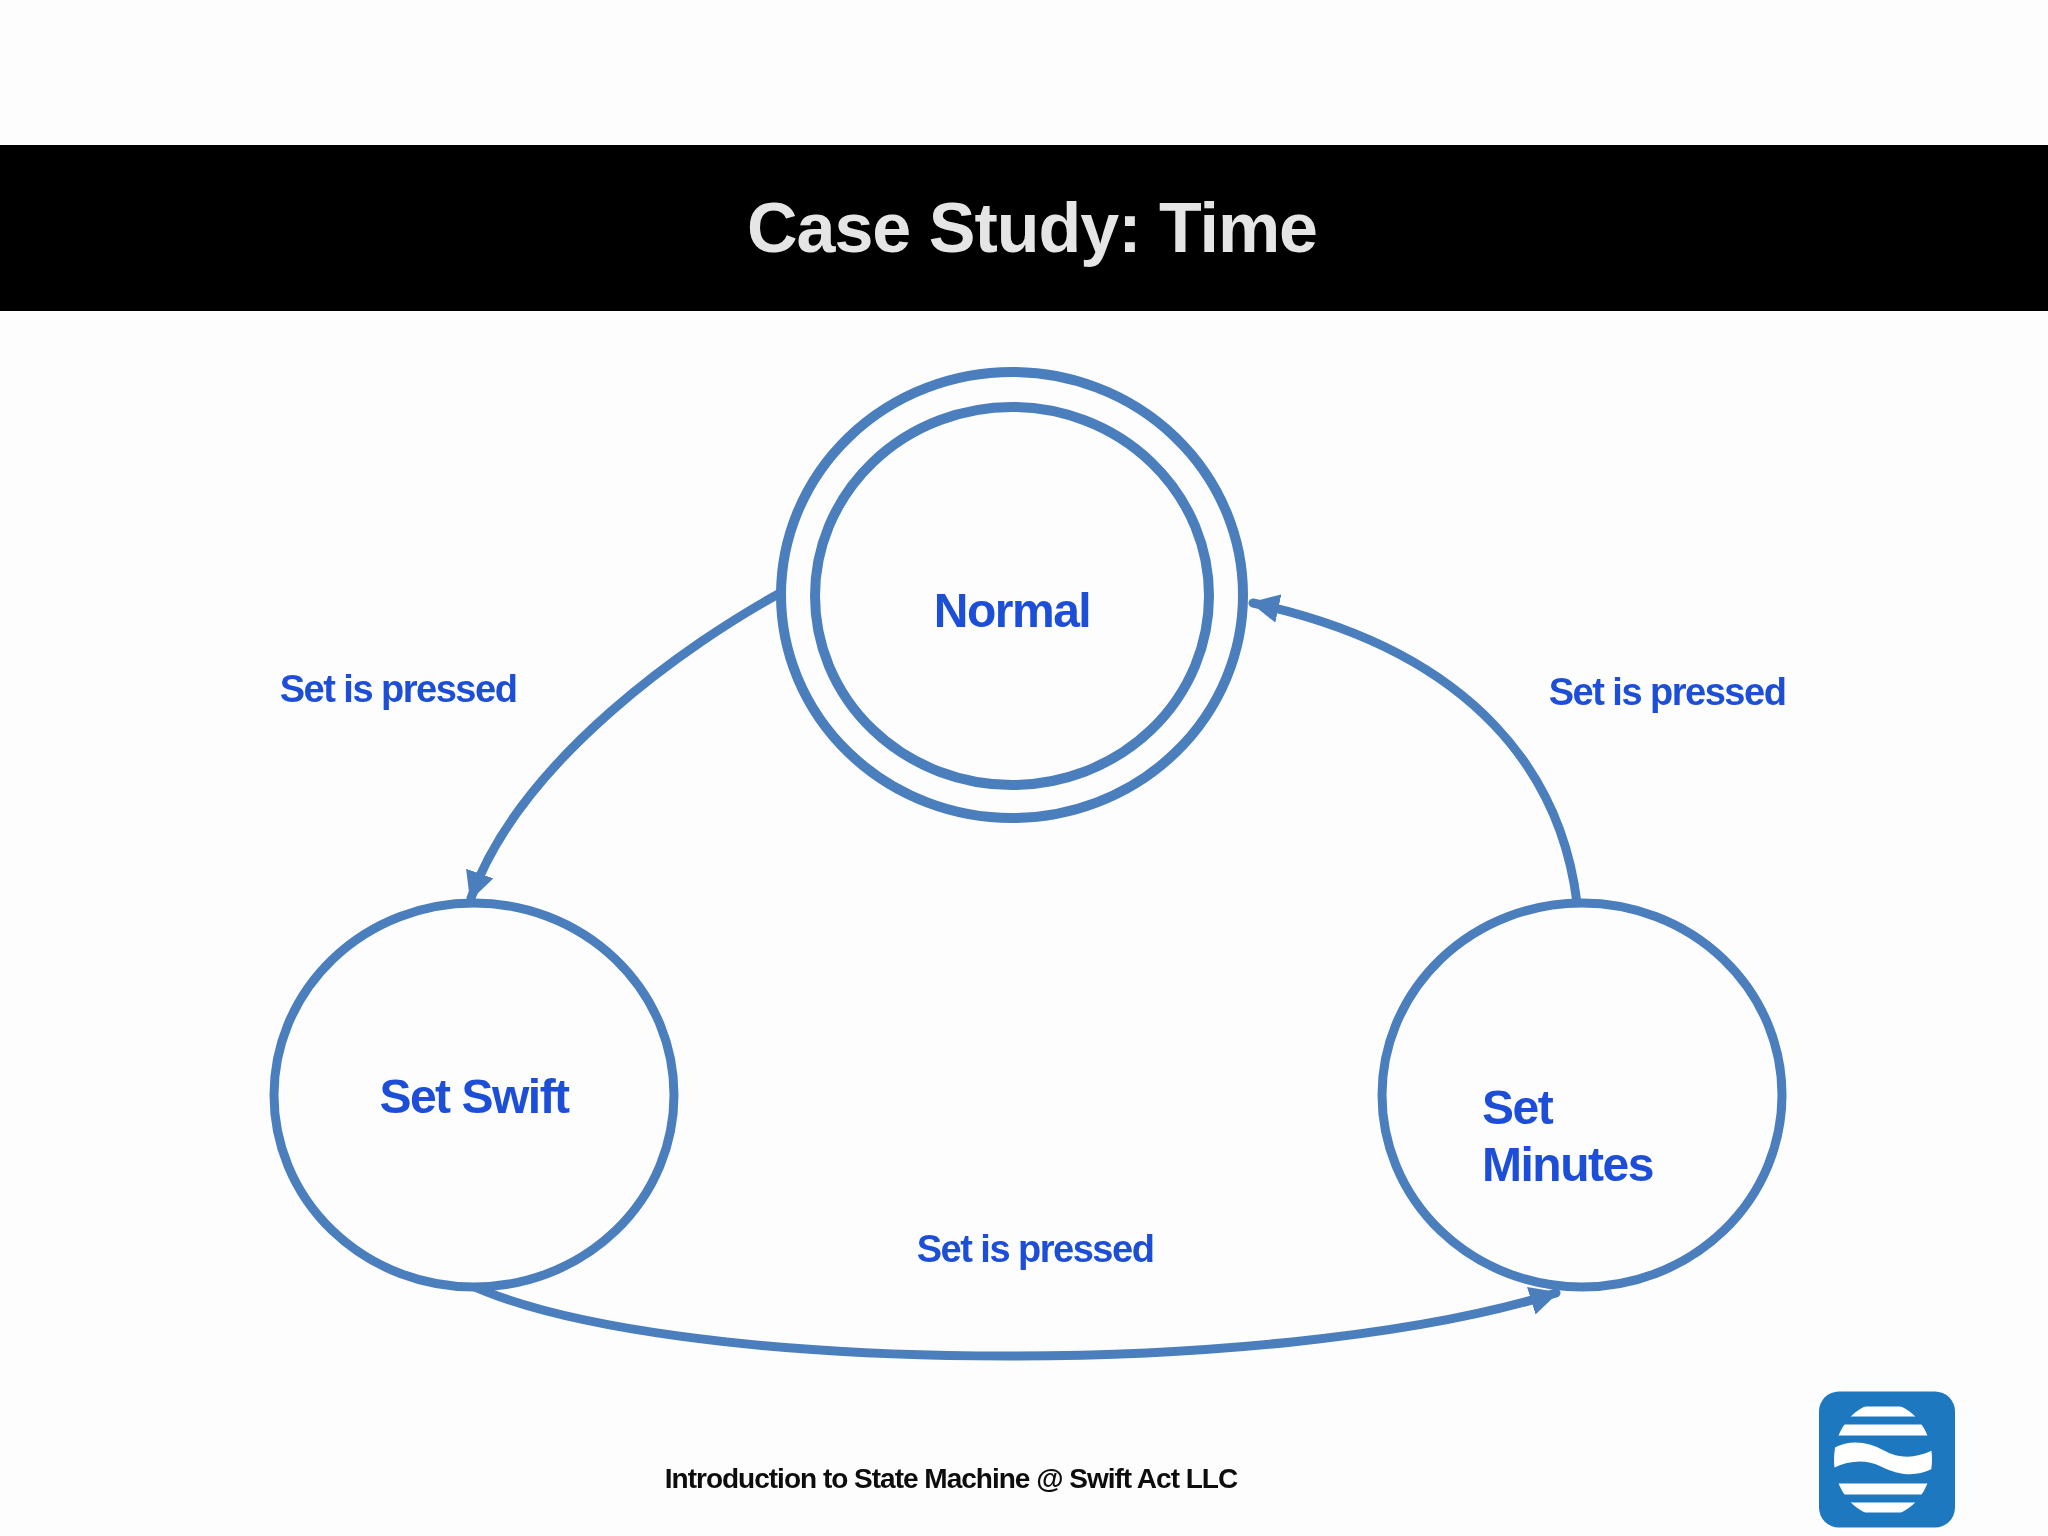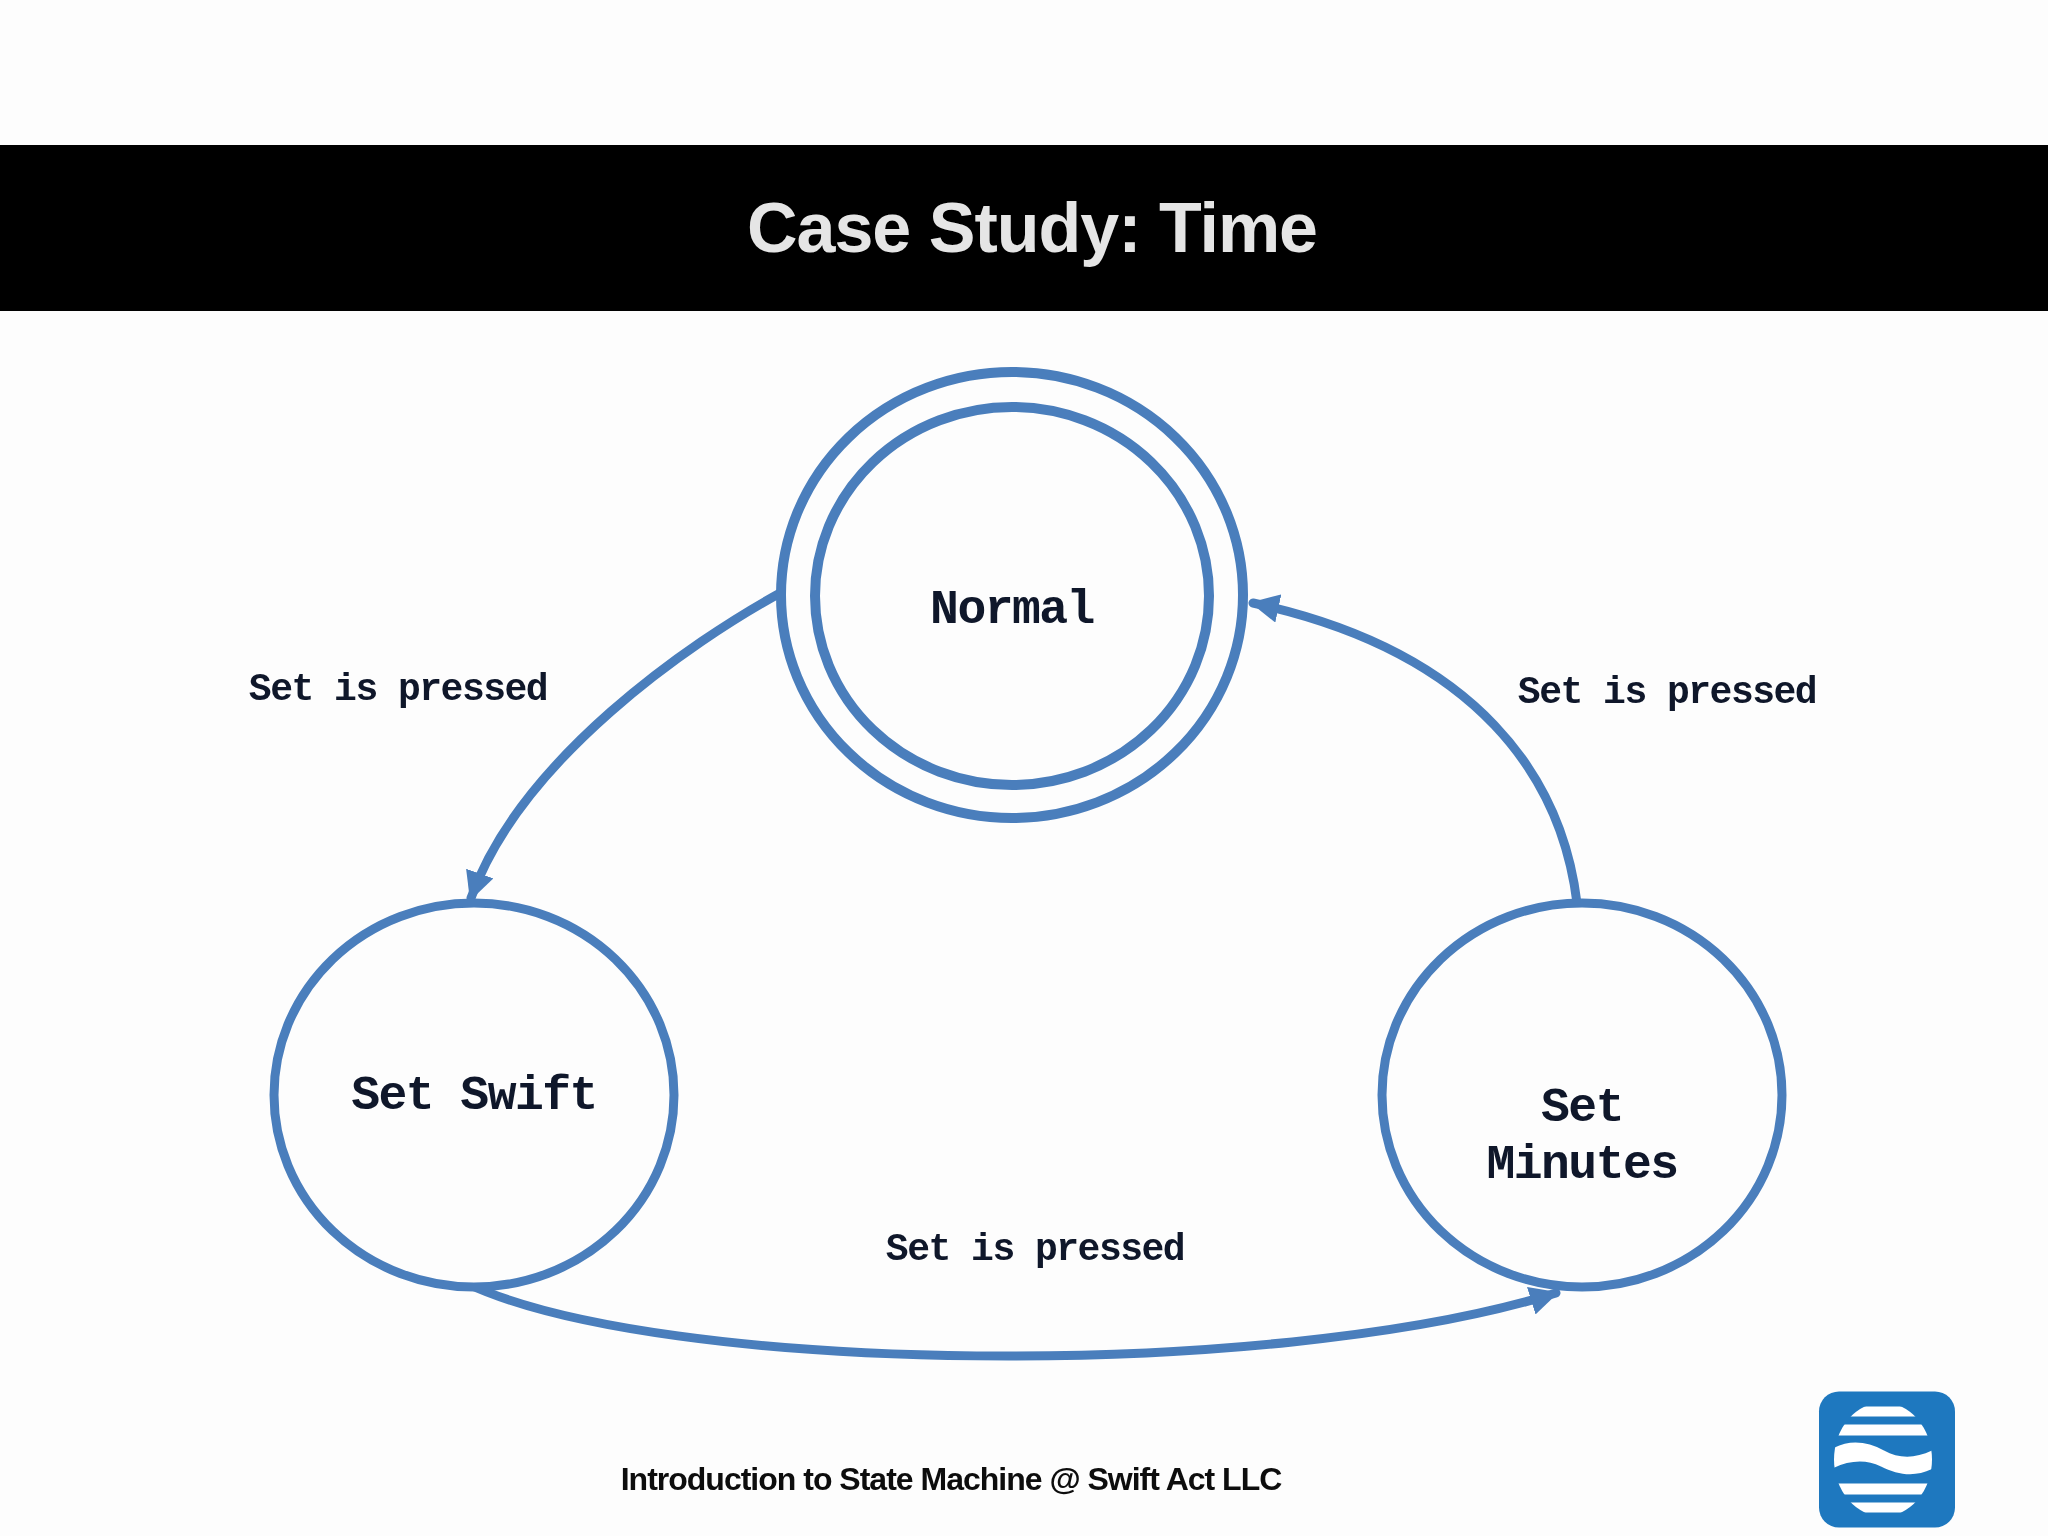--- a/index.html
+++ b/index.html
@@ -39,41 +39,39 @@
   .diagram-svg {
     position: absolute;
     left: 0;
     top: 0;
     width: 2048px;
     height: 1536px;
   }
   .lbl {
     position: absolute;
     transform: translate(-50%, -50%);
-    color: #0f172a;
+    color: #1d4ed8;
     font-weight: bold;
-    text-align: center;
     white-space: nowrap;
     letter-spacing: -1.5px;
-    font-family: Liberation Mono, monospace;
   }
   .state-lbl { font-size: 48px; }
   .trans-lbl { font-size: 38px; }
   .lbl-normal      { left: 1012px; top: 610px; }
   .lbl-set-hours   { left: 474px;  top: 1096px; }
   .lbl-set-minutes { left: 1582px; top: 1093px; width: 200px; white-space: normal; line-height: 1.18; margin-top: 44px; }
   .lbl-trans-left   { left: 398px;  top: 689px; }
   .lbl-trans-right  { left: 1667px; top: 692px; }
   .lbl-trans-bottom { left: 1035px; top: 1249px; }
   .footer-text {
     position: absolute;
     left: 951px;
     top: 1479px;
     transform: translate(-50%, -50%);
-    font-size: 32px;
+    font-size: 28px;
     font-weight: bold;
     color: #0d0d0d;
     letter-spacing: -1px;
     white-space: nowrap;
   }
   .logo {
     position: absolute;
     left: 1817px;
     top: 1389px;
     width: 140px;

